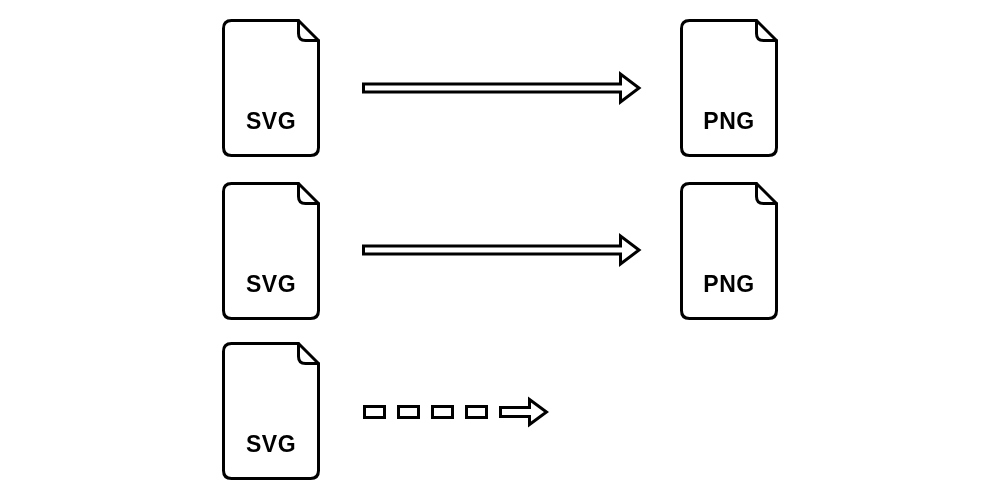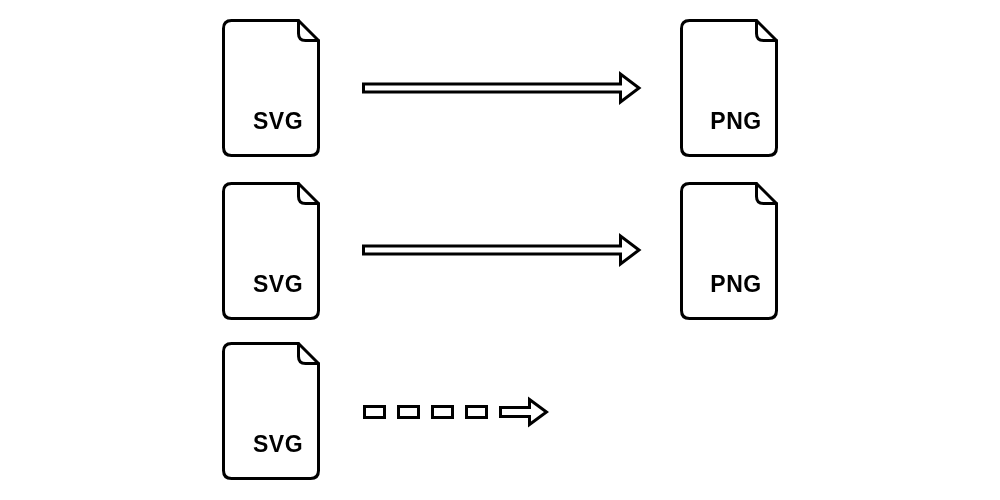--- a/index.html
+++ b/index.html
@@ -23,21 +23,21 @@
     height: 138px;
   }
   .file-icon svg {
     position: absolute;
     left: 0;
     top: 0;
     display: block;
   }
   .file-label {
     position: absolute;
-    left: 7px;
+    left: 0;
     top: 91px;
     width: 100%;
     text-align: center;
     font-size: 23px;
     font-weight: 700;
     letter-spacing: 0.5px;
     color: #000000;
     line-height: 23px;
     user-select: none;
   }

